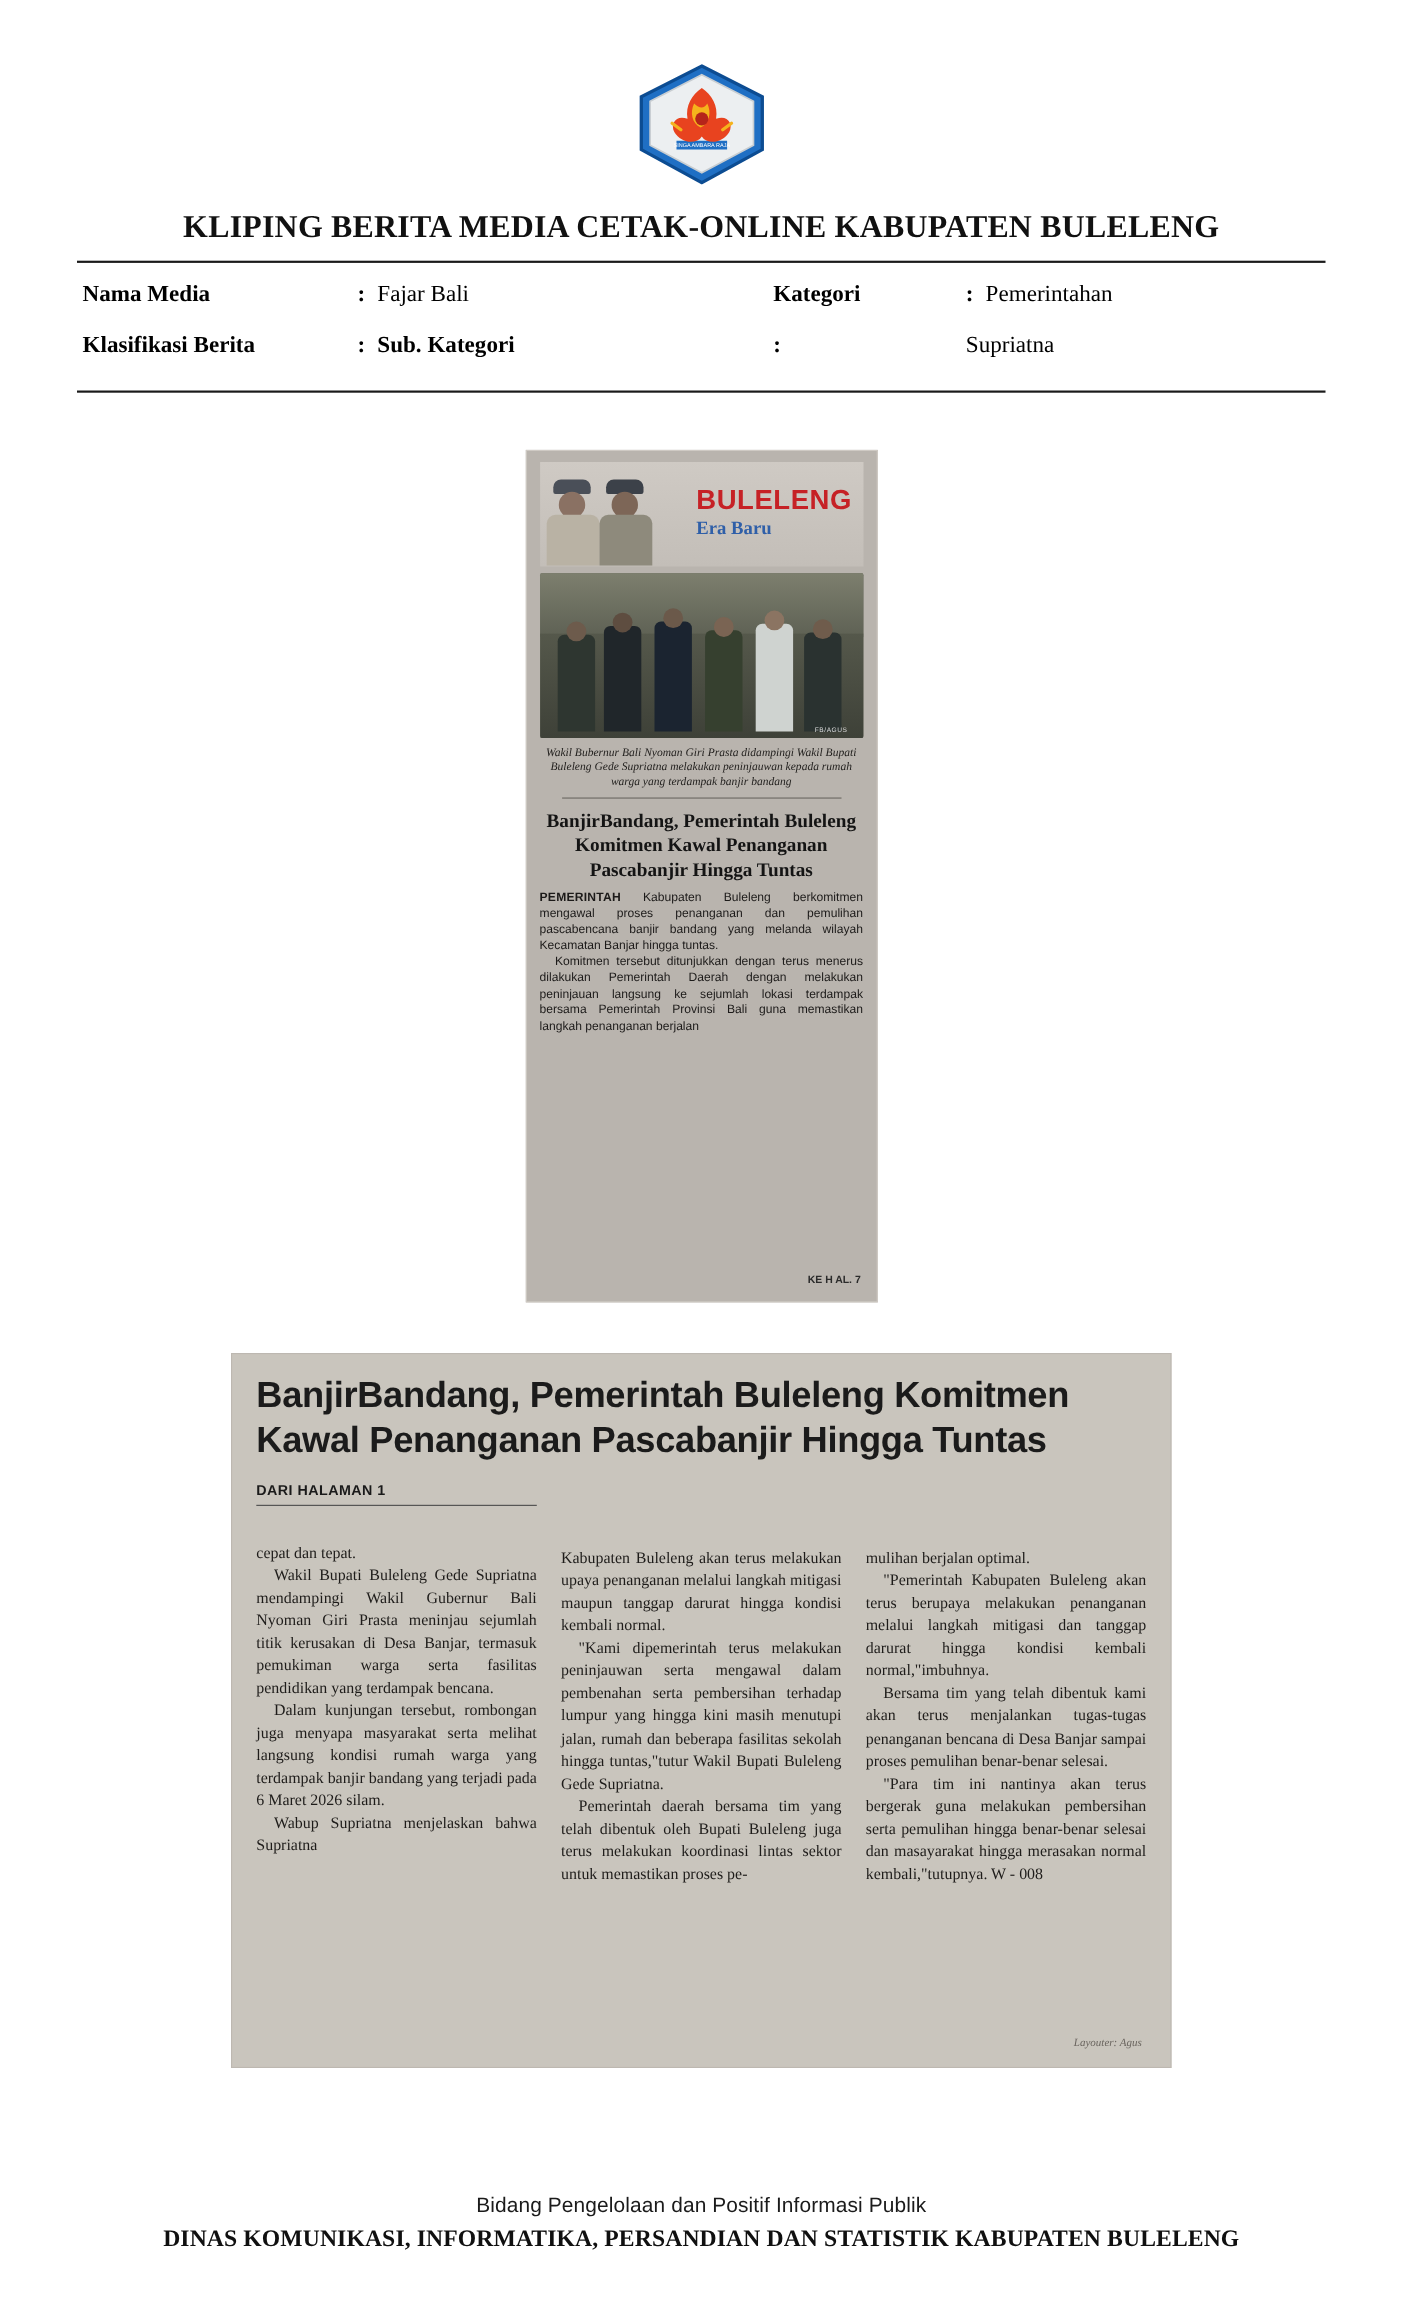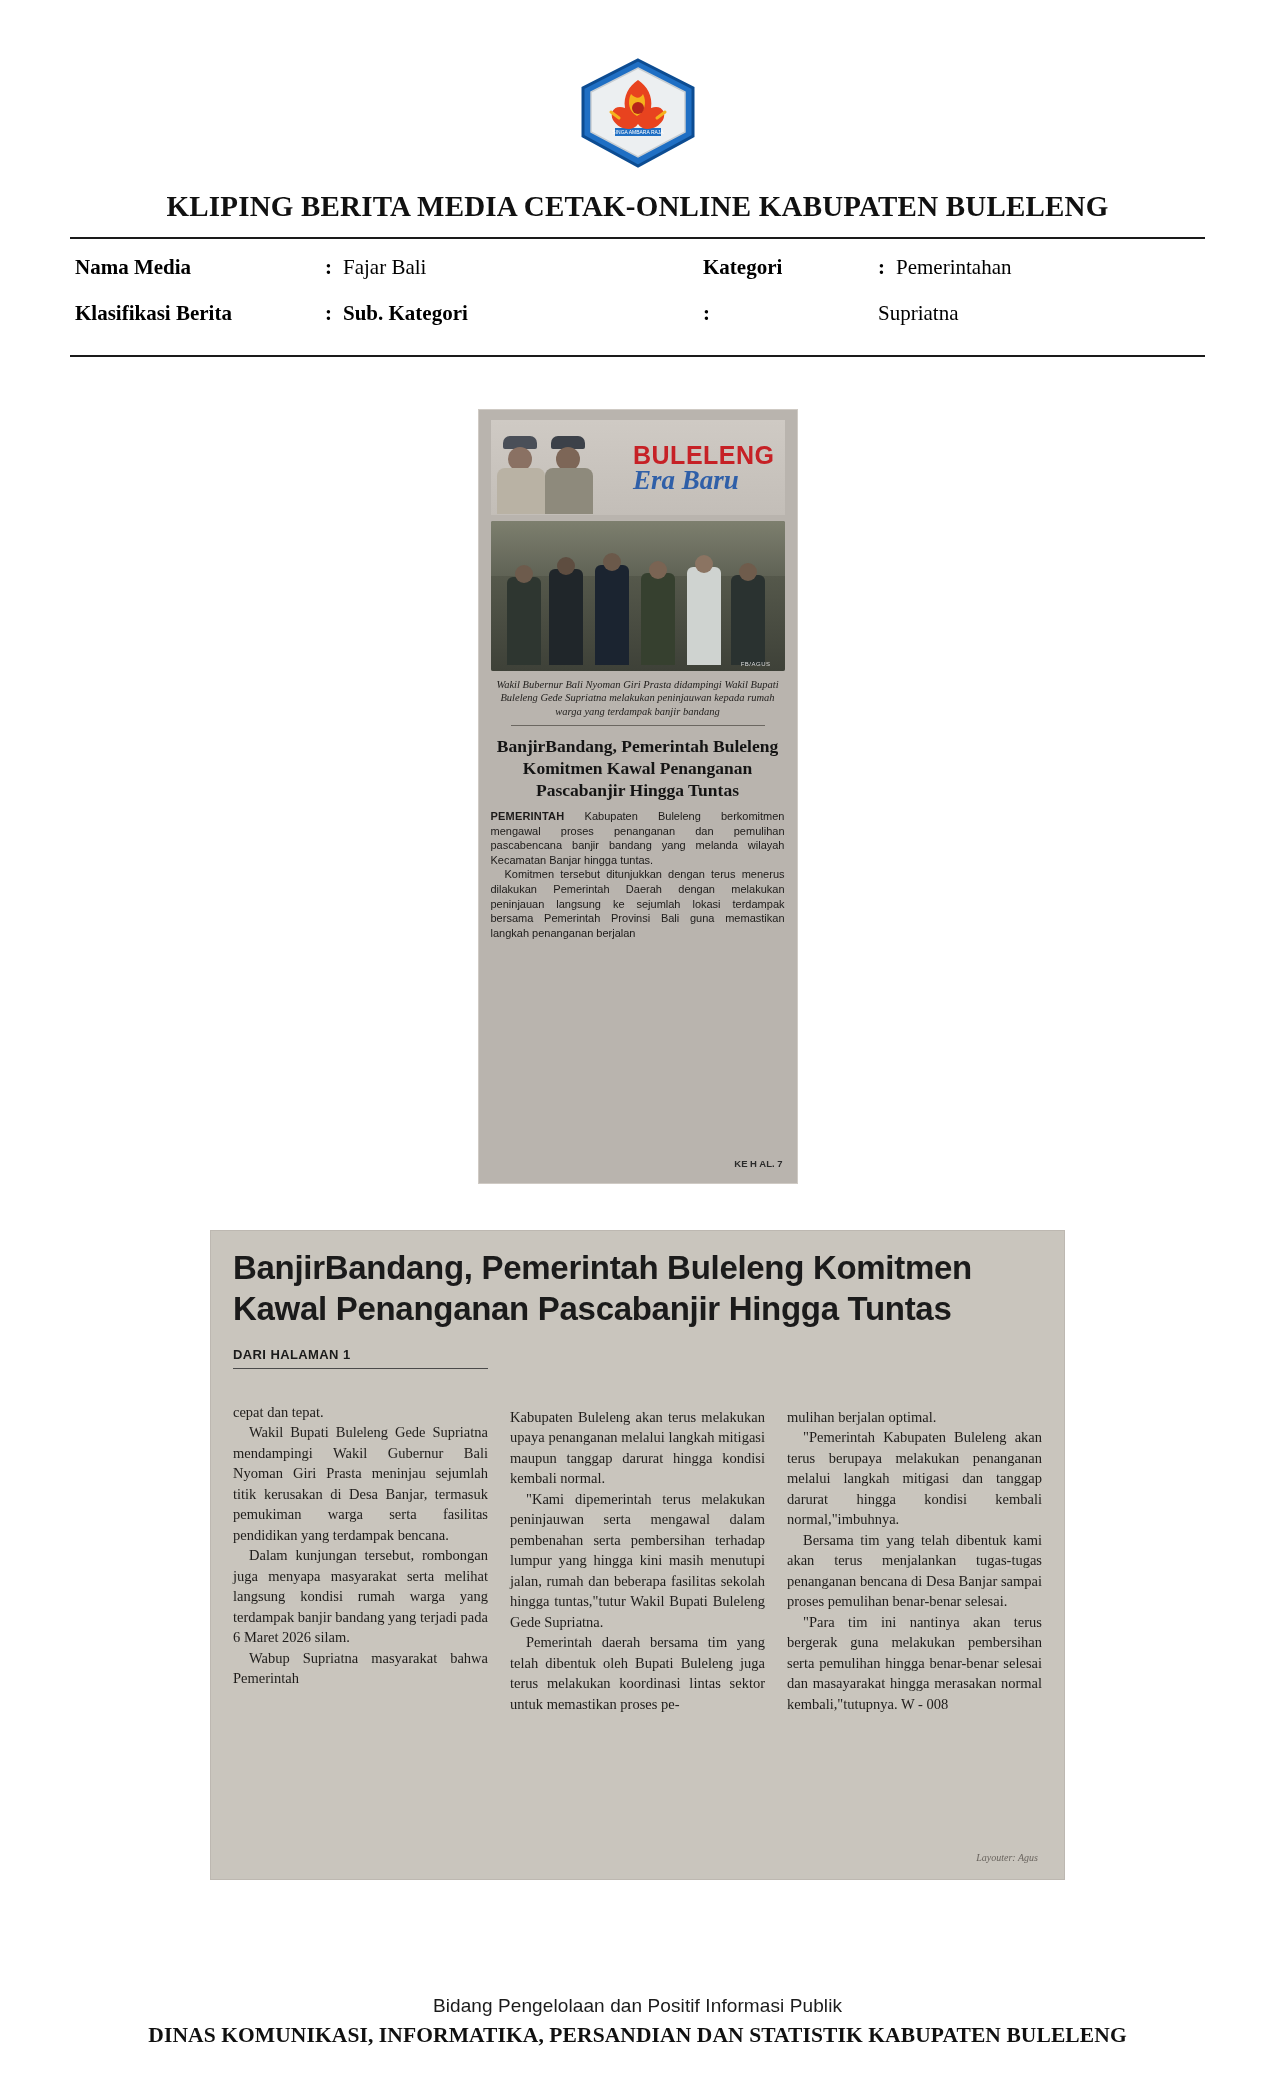--- a/index.html
+++ b/index.html
@@ -137,23 +137,22 @@
   .clip1 .brand .b1 {
     font-family: "Liberation Sans", sans-serif;
     font-weight: bold;
     font-size: 25px;
     color: #c62126;
     letter-spacing: 0.5px;
     line-height: 26px;
   }
   .clip1 .brand .b2 {
     font-family: "Liberation Serif", serif;
-    font-style: italic;
-    font-weight: bold;
-    font-size: 27px;
+    font-weight: bold;
+    font-size: 17px;
     color: #2f5fa8;
     line-height: 24px;
   }
   .clip1 .photo {
     margin-top: 6px;
     height: 150px;
     background: #6e6f63;
     position: relative;
     overflow: hidden;
     border-radius: 2px;
@@ -423,21 +422,21 @@
   <div class="clip2-wrap">
     <div class="clip2">
       <div class="h2">BanjirBandang, Pemerintah Buleleng Komitmen Kawal Penanganan Pascabanjir Hingga Tuntas</div>
 
       <div class="cols">
         <div class="col">
           <div class="fromline">DARI HALAMAN 1</div>
           <p class="first">cepat dan tepat.</p>
           <p>Wakil Bupati Buleleng Gede Supriatna mendampingi Wakil Gubernur Bali Nyoman Giri Prasta meninjau sejumlah titik kerusakan di Desa Banjar, termasuk pemukiman warga serta fasilitas pendidikan yang terdampak bencana.</p>
           <p>Dalam kunjungan tersebut, rombongan juga menyapa masyarakat serta melihat langsung kondisi rumah warga yang terdampak banjir bandang yang terjadi pada 6 Maret 2026 silam.</p>
-          <p>Wabup Supriatna masyarakat bahwa Pemerintah</p>
+          <p>Wabup Supriatna menjelaskan bahwa Supriatna</p>
         </div>
         <div class="col">
           <div class="spacer-top"></div>
           <p class="first">Kabupaten Buleleng akan terus melakukan upaya penanganan melalui langkah mitigasi maupun tanggap darurat hingga kondisi kembali normal.</p>
           <p>"Kami dipemerintah terus melakukan peninjauwan serta mengawal dalam pembenahan serta pembersihan terhadap lumpur yang hingga kini masih menutupi jalan, rumah dan beberapa fasilitas sekolah hingga tuntas,"tutur Wakil Bupati Buleleng Gede Supriatna.</p>
           <p>Pemerintah daerah bersama tim yang telah dibentuk oleh Bupati Buleleng juga terus melakukan koordinasi lintas sektor untuk memastikan proses pe-</p>
         </div>
         <div class="col">
           <div class="spacer-top"></div>
           <p class="first">mulihan berjalan optimal.</p>

